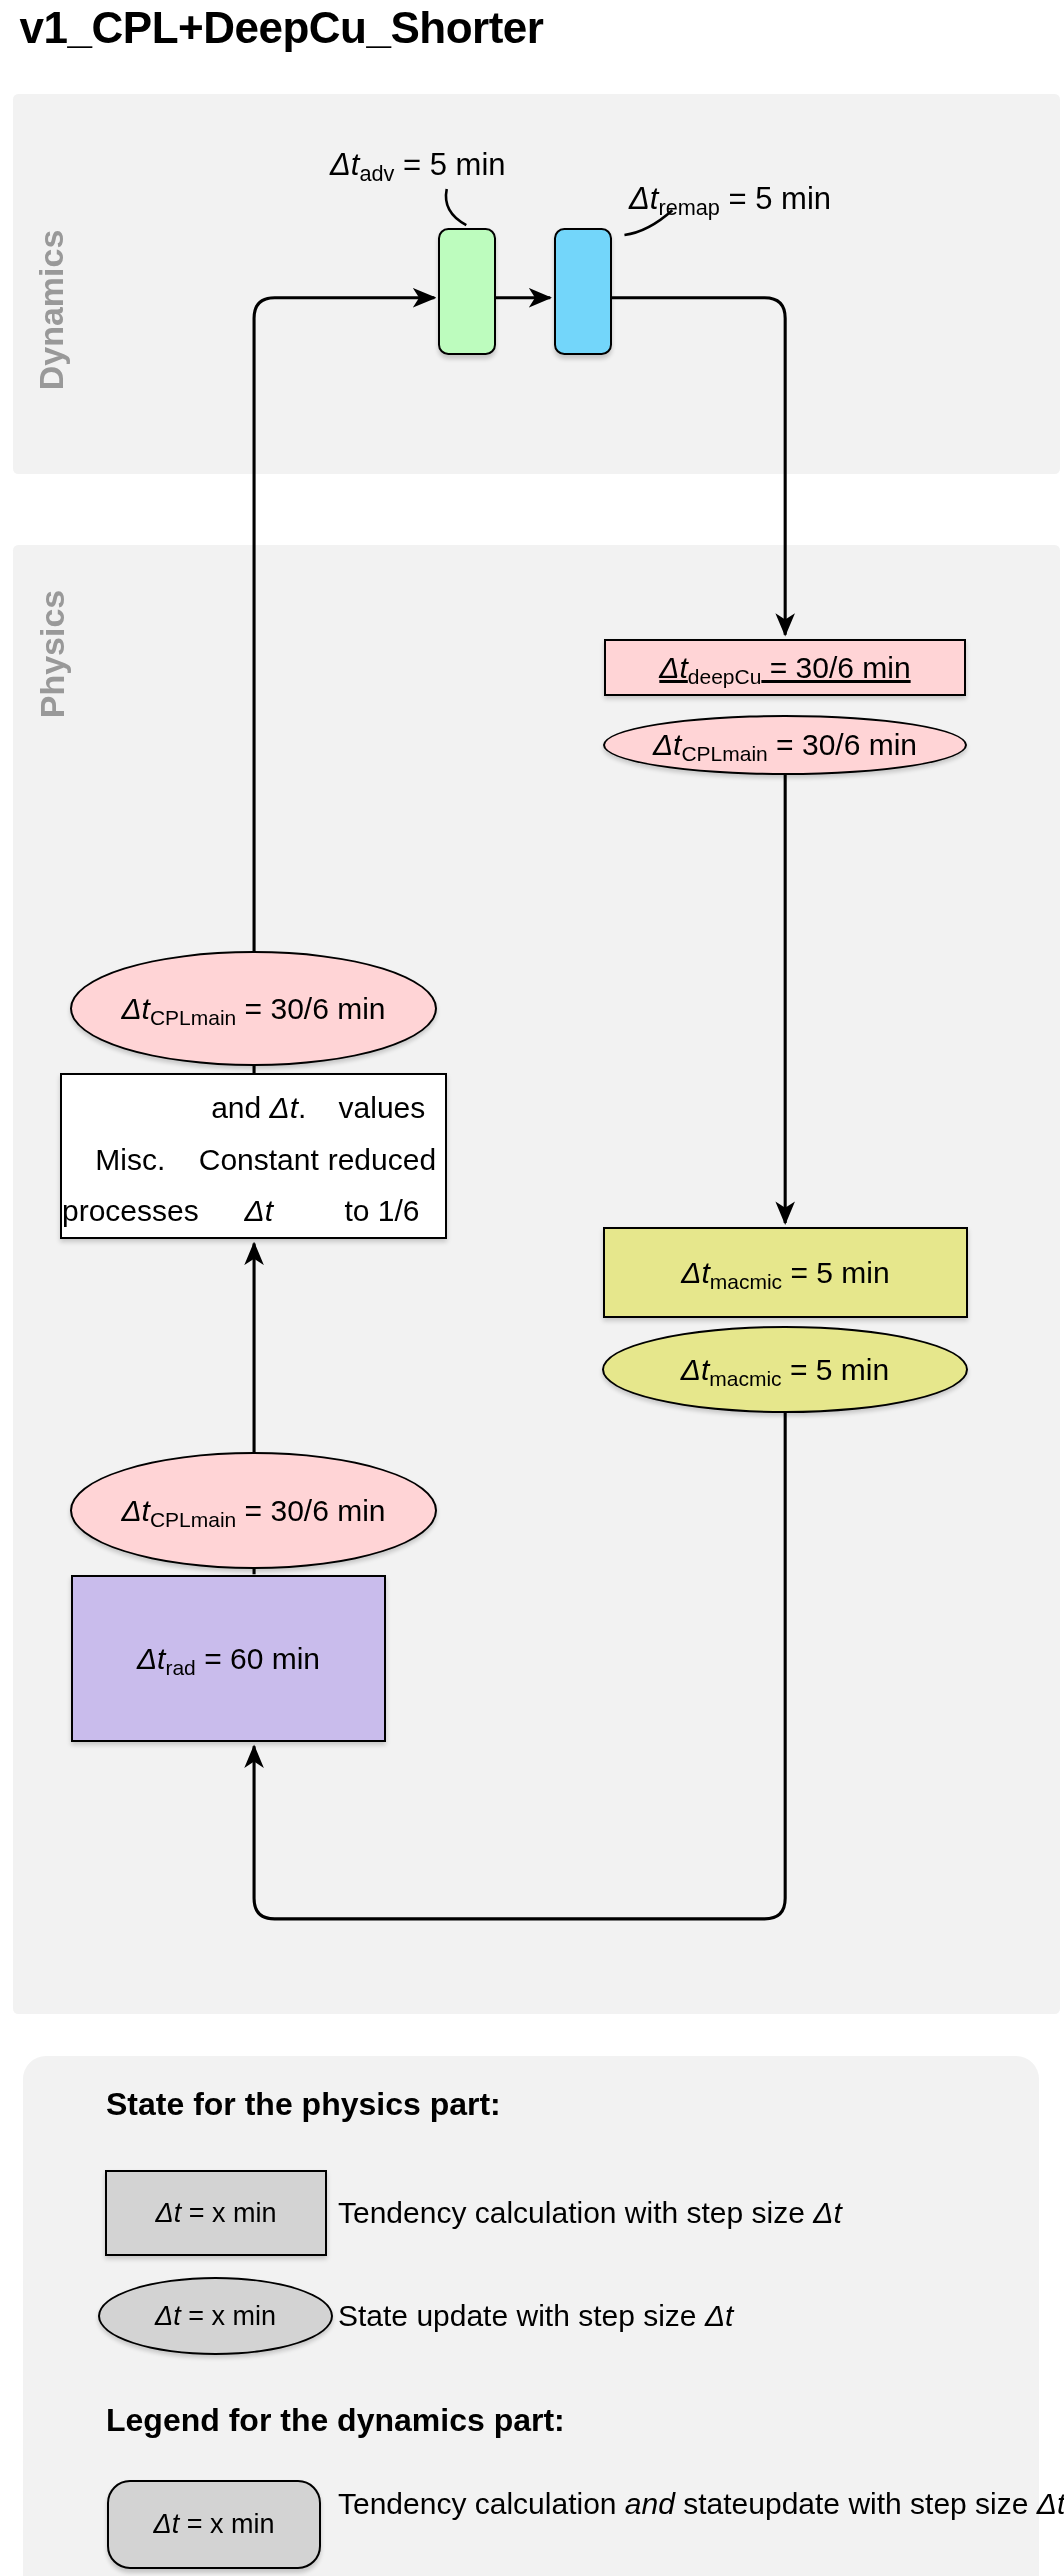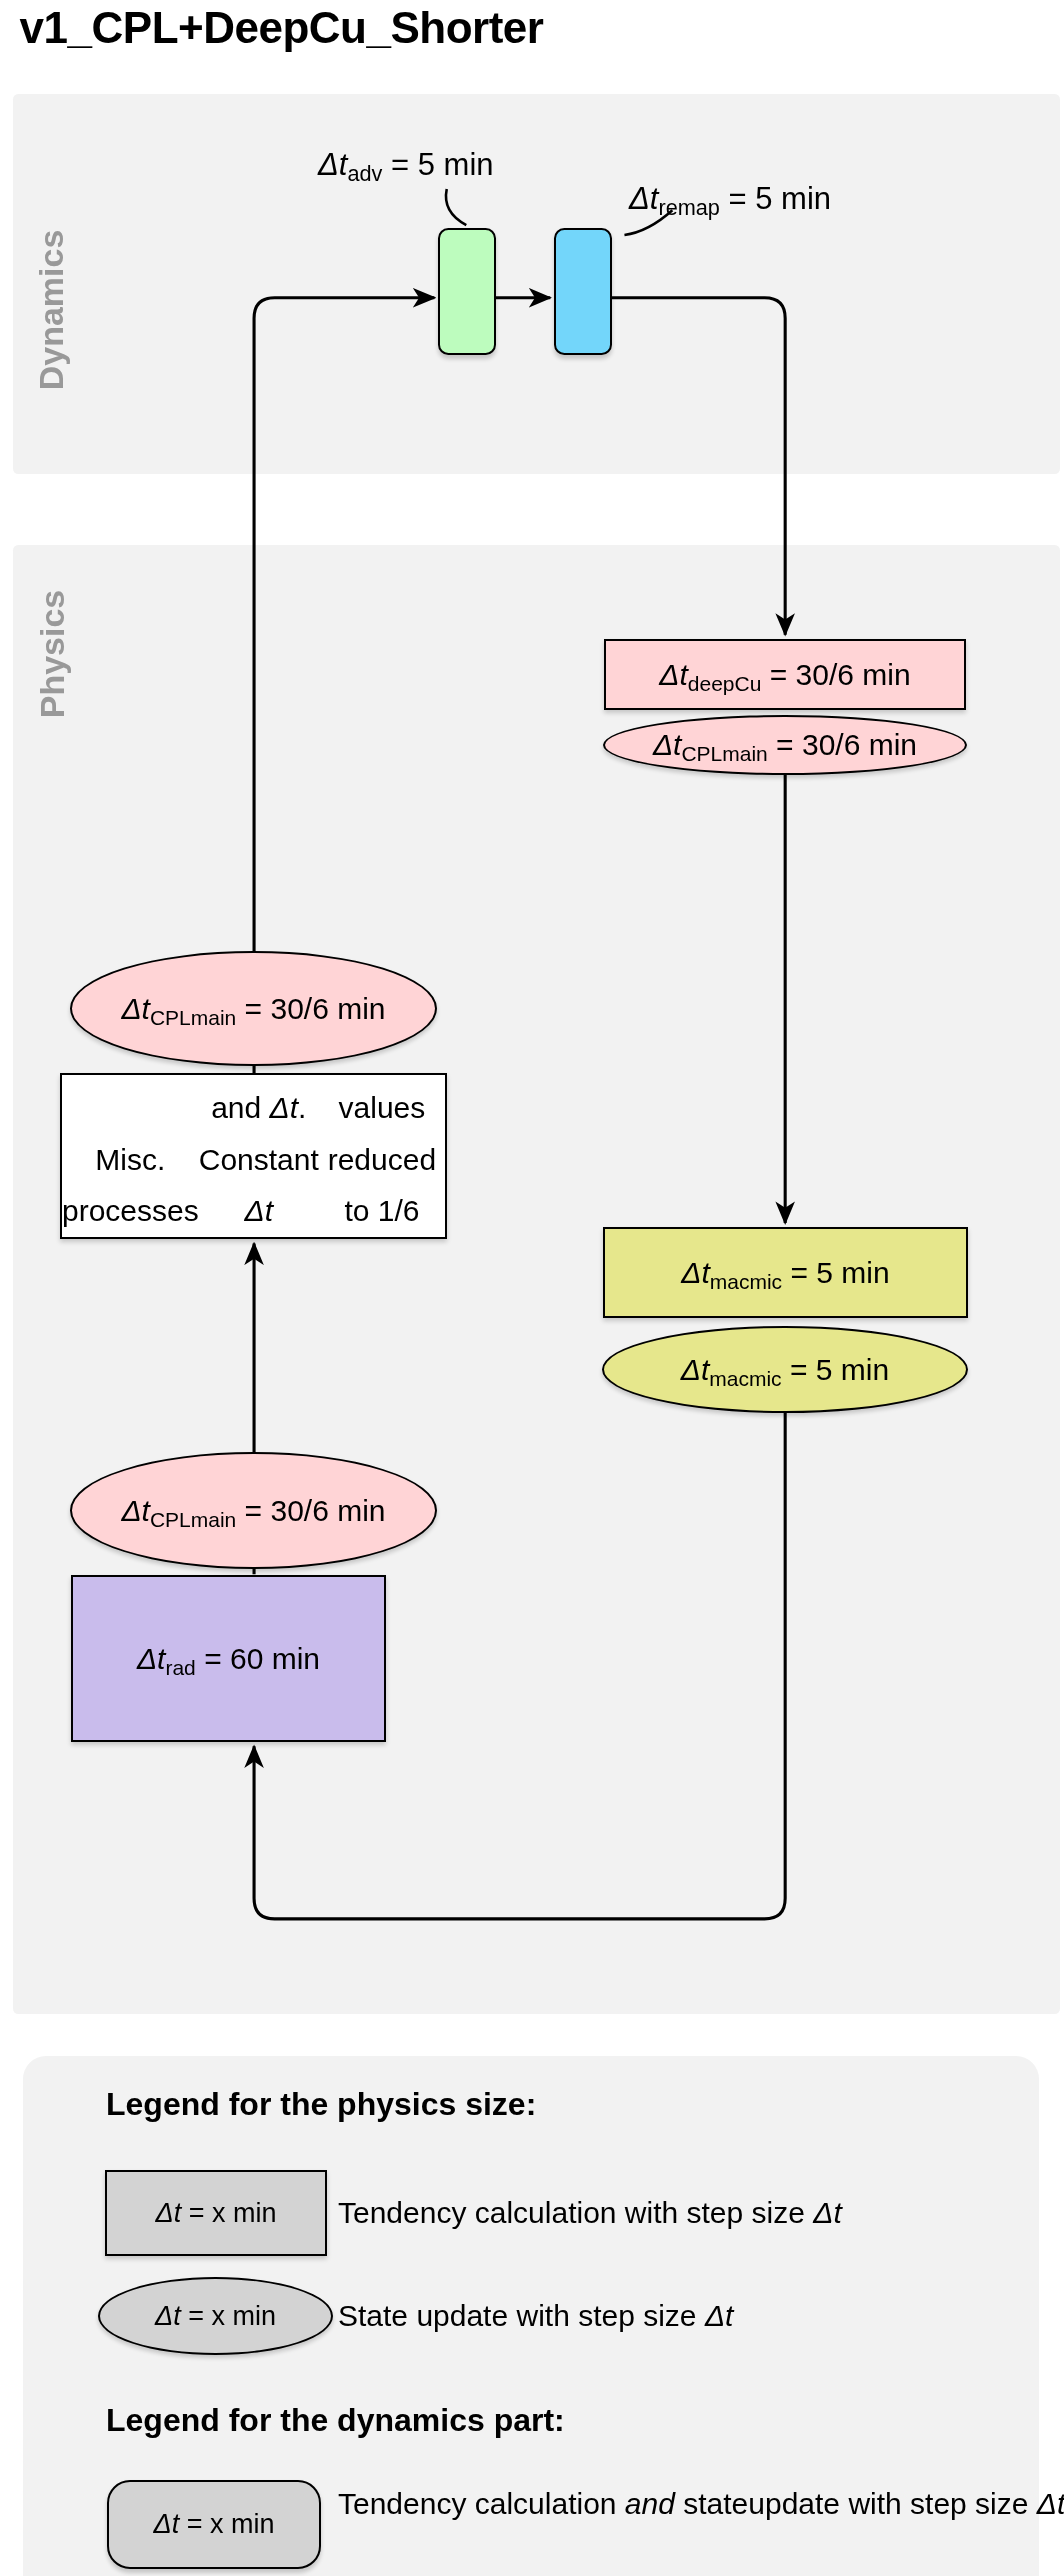--- a/index.html
+++ b/index.html
@@ -30,32 +30,32 @@
          border:2.1px solid #000;box-sizing:border-box;font-size:30px;text-align:center;
          box-shadow:0 3.1px 4.6px rgba(0,0,0,0.18);}
   .round{border-radius:50%;}
   .pink{background:#ffd4d6;}
   .yellow{background:#e6e78c;}
   .purple{background:#c9bcec;}
   .gray{background:#d3d3d3;}
   .white{background:#ffffff;}
   #green-rect{left:438px;top:228px;width:58px;height:127px;border-radius:10.3px;border-width:2.6px;background:#bdfcbe;}
   #blue-rect{left:554px;top:228px;width:58px;height:127px;border-radius:10.3px;border-width:2.6px;background:#73d6fa;}
-  #deepcu-rect{left:604px;top:639px;width:362px;height:71px;}
+  #deepcu-rect{left:604px;top:639px;width:362px;height:57px;text-decoration:underline;}
   #cpl-right-ell{left:603px;top:715px;width:364px;height:60px;}
   #cpl-upper-left-ell{left:70px;top:951px;width:367px;height:115px;}
   #misc-rect{left:60px;top:1073px;width:387px;height:166px;line-height:1.72;align-items:flex-end;}
   #macmic-rect{left:603px;top:1227px;width:365px;height:91px;}
   #macmic-ell{left:602px;top:1326px;width:366px;height:87px;}
   #cpl-lower-left-ell{left:70px;top:1452px;width:367px;height:117px;}
   #rad-rect{left:71px;top:1575px;width:315px;height:167px;}
 
   
   .annot{position:absolute;font-size:31px;white-space:nowrap;}
-  #adv-annot{left:318px;top:147px;}
+  #adv-annot{left:330px;top:147px;}
   #remap-annot{left:629px;top:173px;margin-top:8px;}
 
   
   .lg-head{position:absolute;left:106px;font-size:32px;font-weight:bold;white-space:nowrap;}
   #legend-h1{top:2086px;}
   #legend-h2{top:2402px;}
   #legend-tend-rect{left:105px;top:2170px;width:222px;height:86px;font-size:27px;}
   #legend-upd-ell{left:98px;top:2277px;width:235px;height:78px;font-size:27px;}
   #legend-dyn-rect{left:107px;top:2480px;width:214px;height:89px;border-radius:23px;border-width:2.6px;font-size:27px;}
   .cap{position:absolute;left:338px;display:flex;align-items:center;font-size:30px;white-space:nowrap;}
@@ -131,21 +131,21 @@
   <div><span>and </span><i>Δt</i><span>. Constant </span><i>Δt</i></div>
   <div><span>values reduced to 1/6</span></div>
 </div>
 <div class="shape pink round" id="cpl-lower-left-ell">
   <span class="nowrap"><i>Δt</i><sub>CPLmain</sub><span> = 30/6 min</span></span>
 </div>
 <div class="shape purple" id="rad-rect">
   <span class="nowrap"><i>Δt</i><sub>rad</sub><span> = 60 min</span></span>
 </div>
 
-<div class="lg-head" id="legend-h1">Legend for the physics size:</div>
+<div class="lg-head" id="legend-h1">State for the physics part:</div>
 
 <div class="shape gray" id="legend-tend-rect">
   <span class="nowrap"><i>Δt</i><span> = x min</span></span>
 </div>
 <div class="cap" id="cap1">
   <span class="nowrap"><span>Tendency calculation with step size </span><i>Δt</i></span>
 </div>
 
 <div class="shape gray round" id="legend-upd-ell">
   <span class="nowrap"><i>Δt</i><span> = x min</span></span>

